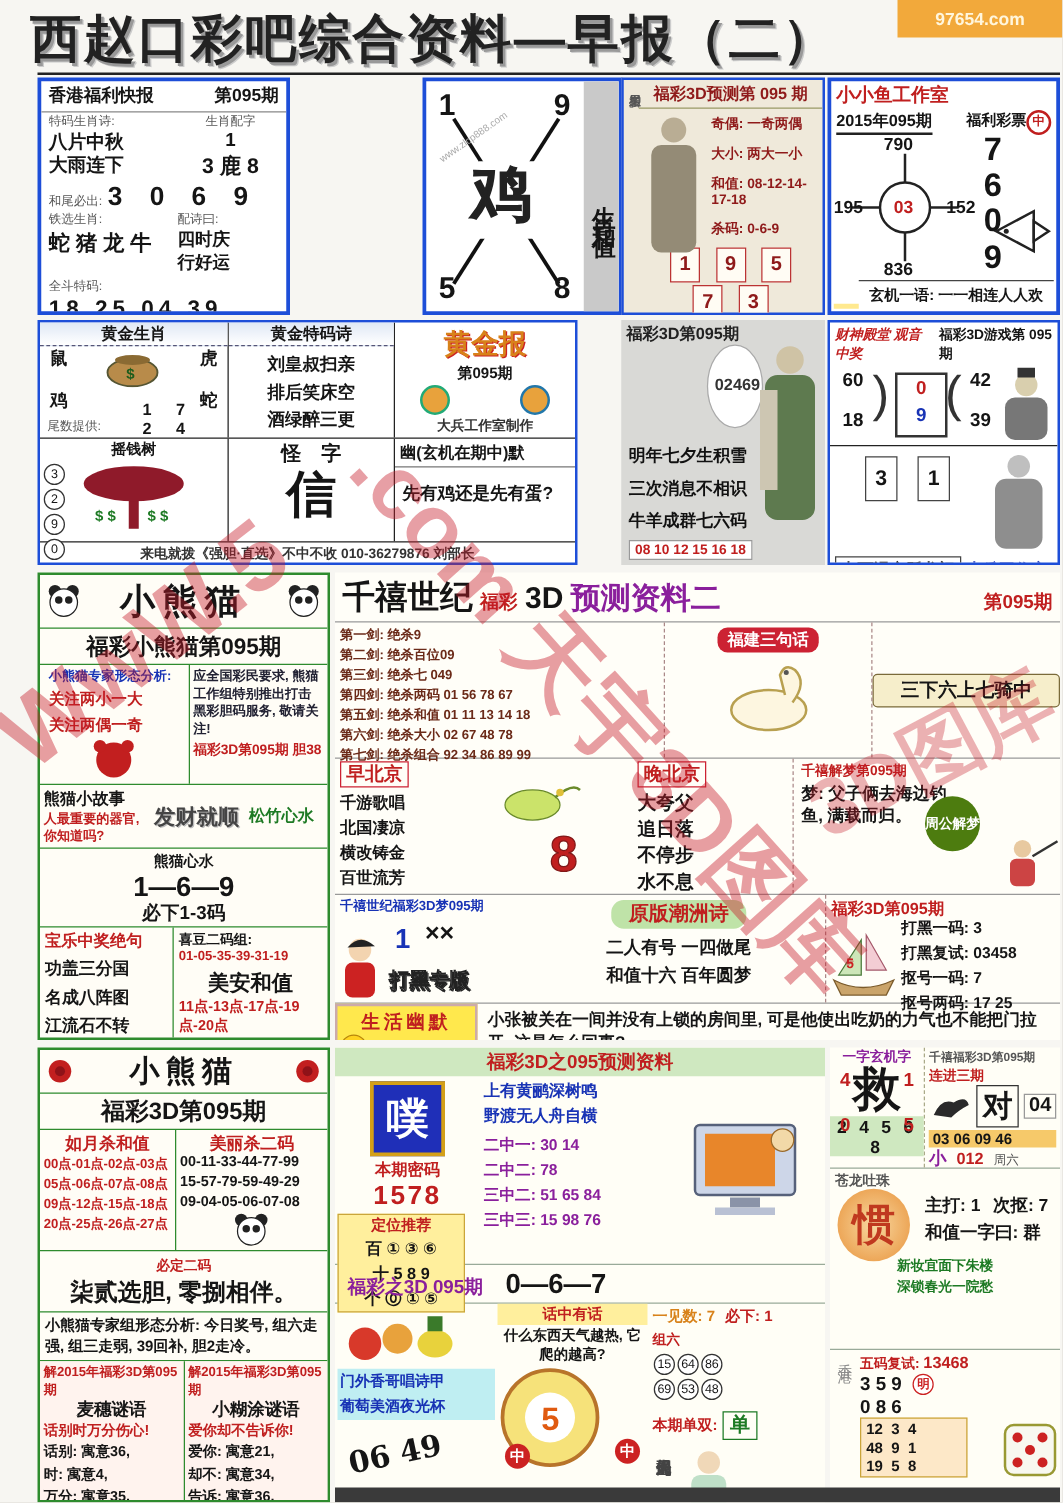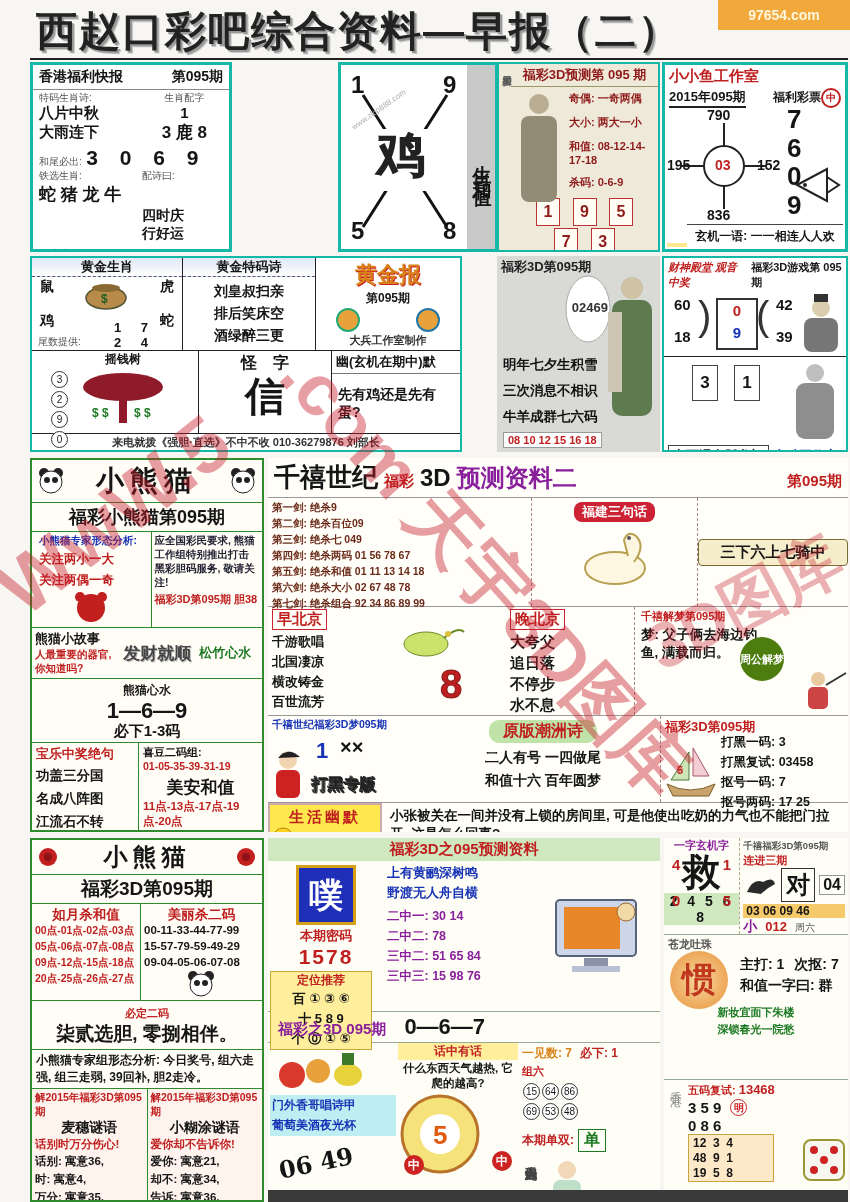--- a/index.html
+++ b/index.html
@@ -1,34 +1,34 @@
 <!DOCTYPE html>
 <html><head>
 <meta charset="utf-8">
 <style>
   html,body{margin:0;padding:0;background:#dddbd6;}
   .page{position:relative;width:850px;height:1202px;margin:0 auto;background:#f7f6f2;
         font-family:"Liberation Sans","DejaVu Sans",sans-serif;color:#151515;overflow:hidden;}
-  .panel{position:absolute;background:#fff;border:2px solid #14b8a6;box-sizing:border-box;overflow:hidden;}
+  .panel{position:absolute;background:#fff;border:2px solid #1d4ed8;box-sizing:border-box;overflow:hidden;}
   .t{line-height:1.25;}
   .bold{font-weight:bold;}
   .ctr{text-align:center;}
   .r{color:#c01f1f;}
   .dr{color:#8f1a1a;}
   .blue{color:#1833b5;}
   .grn{color:#1d7a24;}
   .pur{color:#8a1f9c;}
   .org{color:#d8821a;}
   .vert{writing-mode:vertical-rl;}
   .row{display:flex;}
   .col{display:flex;flex-direction:column;}
   .sep{border-top:1.5px solid #222;}
   .sepR{border-right:1.5px solid #222;}
   
-  .title{position:absolute;left:36px;top:4px;width:710px;height:54px;margin:0;
+  .title{position:absolute;left:24px;top:4px;width:710px;height:54px;margin:0;
          font-size:41px;font-weight:bold;letter-spacing:2px;color:#222;
          text-shadow:2px 2px 0 #999,3px 3px 0 #ccc;white-space:nowrap;}
   .badge{position:absolute;right:0;top:0;width:132px;height:30px;background:#f2a93b;
          color:#fff6dd;font-size:14px;font-weight:bold;line-height:30px;text-align:center;}
   .rule{position:absolute;left:30px;top:58px;width:818px;height:2px;background:#222;}
   
   .wm{position:absolute;color:rgba(198,26,40,0.42);font-weight:bold;z-index:60;pointer-events:none;white-space:nowrap;}
   
   .circ{display:inline-block;width:15px;height:15px;border:1.5px solid #333;border-radius:50%;
         font-size:10px;line-height:15px;text-align:center;margin:1px;background:#fff;}
@@ -67,21 +67,21 @@
     </div>
     <div style="padding:0 6px;">
       <span class="t" style="font-size:10px;color:#555">和尾必出:</span>
       <span class="bold" style="font-size:21px;letter-spacing:8px">3 0 6 9</span>
     </div>
     <div class="row" style="padding:0 6px;">
       <div class="col" style="width:56%;">
         <span class="t" style="font-size:10px;color:#555">铁选生肖:</span>
         <span class="bold" style="font-size:17px">蛇 猪 龙 牛</span>
       </div>
-      <div class="col" style="width:44%;gap:24px;">
+      <div class="col" style="width:44%;">
         <span class="t" style="font-size:10px;color:#555">配诗曰:</span>
         <div class="bold" style="font-size:14px">
             <div>四时庆</div>
             <div>行好运</div>
           </div>
       </div>
     </div>
     <div style="padding:0 6px;">
       <span class="t" style="font-size:10px;color:#555">全斗特码:</span><br>
       <span class="bold" style="font-size:18px;letter-spacing:4px">18 25 04 39</span>
@@ -197,21 +197,21 @@
       <div class="col" style="flex:1;position:relative;">
         <div class="ctr bold org" style="font-size:22px;text-shadow:1px 1px 0 #c22;margin-top:2px;">黄金报</div>
         <div class="ctr bold" style="font-size:12px">第095期</div>
         <svg width="140" height="26" style="margin:0 auto;">
           <circle cx="30" cy="13" r="11" fill="#e8a23c" stroke="#2a7" stroke-width="2"></circle>
           <circle cx="110" cy="13" r="11" fill="#e8a23c" stroke="#27a" stroke-width="2"></circle>
         </svg>
         <div class="ctr bold" style="font-size:11px;color:#333">大兵工作室制作</div>
       </div>
     </div>
-    <div class="row" style="height:82px;padding-left:16px;">
+    <div class="row" style="height:82px;">
       <div class="col sepR" style="width:150px;position:relative;">
         <div class="bold ctr" style="font-size:12px">摇钱树</div>
         <svg width="90" height="58" style="position:absolute;left:30px;top:16px;">
           <rect x="41" y="26" width="8" height="30" fill="#8f1a2a"></rect>
           <ellipse cx="45" cy="20" rx="40" ry="14" fill="#8f1a2a"></ellipse>
           <text x="14" y="50" font-size="12" fill="#1d7a24" font-weight="bold">$ $</text>
           <text x="56" y="50" font-size="12" fill="#1d7a24" font-weight="bold">$ $</text>
         </svg>
         <div style="position:absolute;left:2px;top:18px;width:26px;"><span class="circ">3</span><span class="circ">2</span><span class="circ">9</span><span class="circ">0</span><span class="circ">1</span></div>
         <div style="position:absolute;right:2px;top:18px;width:26px;"></div>

